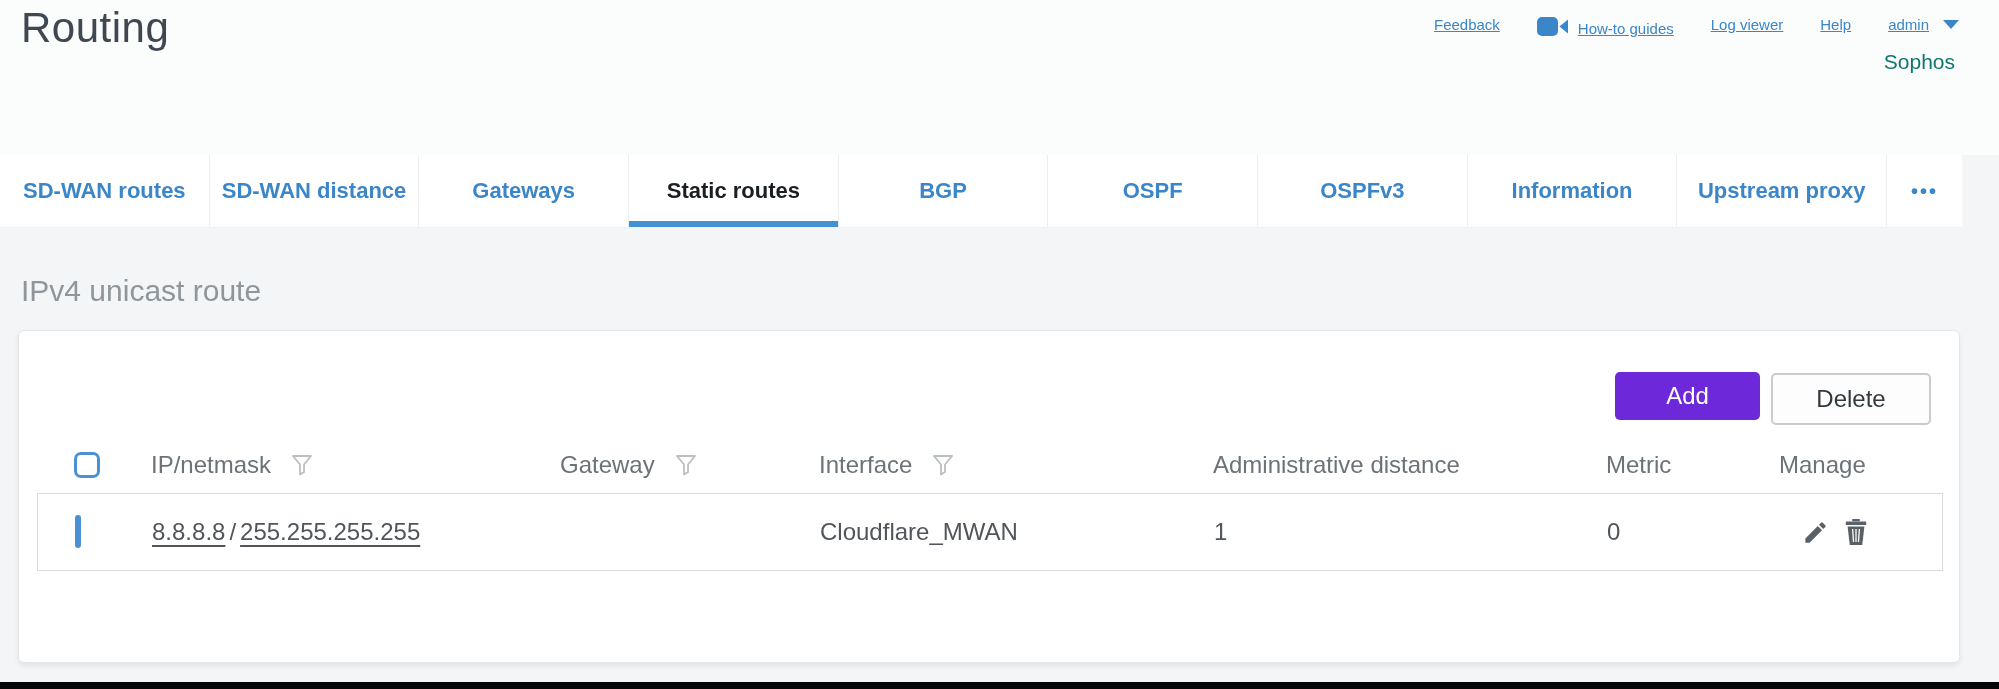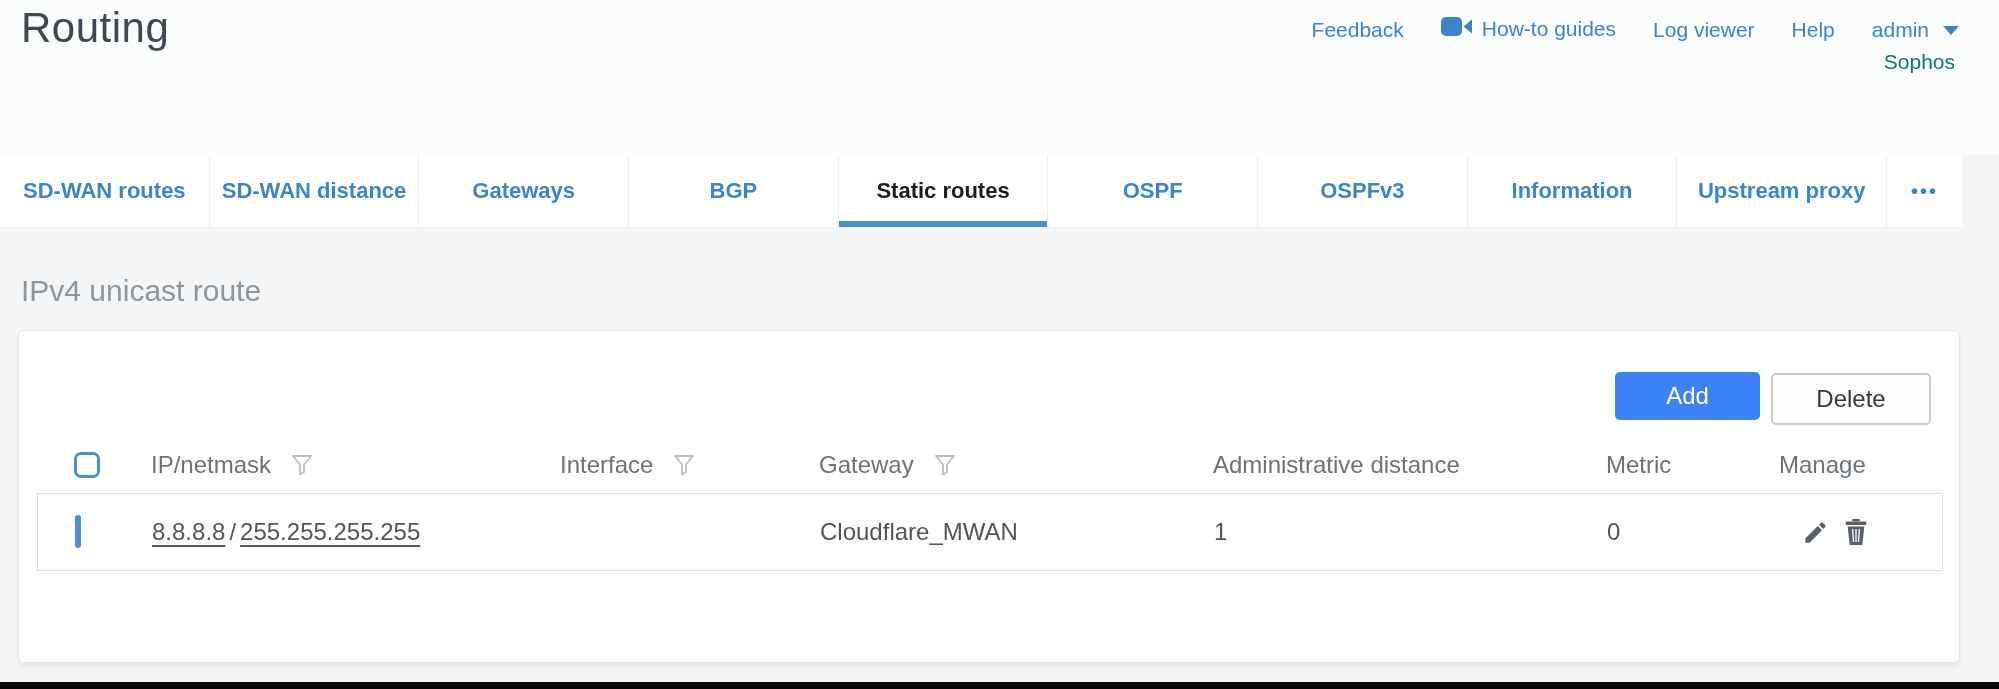--- a/index.html
+++ b/index.html
@@ -14,22 +14,22 @@
   .screen { position:absolute; inset:0; }
 
   
   .header { position:absolute; left:0; top:0; width:1999px; height:155px; background:#fbfcfc; }
   .page-title {
     position:absolute; left:21px; top:4px;
     font-size:42px; font-weight:400; color:#3f4850; letter-spacing:.5px;
   }
   .topnav {
     position:absolute; top:16px; right:40px;
-    display:flex; align-items:flex-end; gap:37px;
-    font-size:21px; color:#3a86c8; font-weight:500;
+    display:flex; align-items:flex-start; gap:37px;
+    font-size:15px; color:#3a86c8; font-weight:500;text-decoration:underline;
   }
   .topnav .navlink { cursor:pointer; display:flex; align-items:center; gap:10px; white-space:nowrap; }
   .caret-down {
     width:0; height:0; display:inline-block; margin-left:4px;
     border-left:8px solid transparent; border-right:8px solid transparent;
     border-top:9px solid #3a86c8;
   }
   .brand {
     position:absolute; top:50px; right:44px;
     font-size:21px; color:#0f766e; font-weight:400;
@@ -62,21 +62,21 @@
     background:#ffffff; border:1px solid #e3e5e7; border-radius:6px;
     box-shadow:0 3px 5px rgba(0,0,0,.07);
   }
   .btn {
     position:absolute; display:flex; align-items:center; justify-content:center;
     font-size:24px; border-radius:5px; cursor:pointer;
     font-family:"Liberation Sans", sans-serif;
   }
   .btn-add {
     left:1596px; top:41px; width:145px; height:48px;
-    background:#3b82f6; color:#ffffff; border:none; font-weight:500;
+    background:#6d28d9; color:#ffffff; border:none; font-weight:500;
   }
   .btn-delete {
     left:1752px; top:42px; width:160px; height:52px;
     background:#fdfdfd; color:#33383d; border:2px solid #c9cbcd; font-weight:400;
   }
 
   .tgrid {
     display:grid;
     grid-template-columns:114px 409px 259px 394px 393px 173px 164px;
     align-items:center;
@@ -139,26 +139,26 @@
   <div class="tabbar">
     <div class="tab">
         <span>SD-WAN routes</span>
       </div>
     <div class="tab">
         <span>SD-WAN distance</span>
       </div>
     <div class="tab">
         <span>Gateways</span>
       </div>
-    <div class="tab">
-        <span>BGP</span>
-      </div>
     <div class="tab active">
         <span>Static routes</span>
         <span class="tab-underline"></span>
+      </div>
+    <div class="tab">
+        <span>BGP</span>
       </div>
     <div class="tab">
         <span>OSPF</span>
       </div>
     <div class="tab">
         <span>OSPFv3</span>
       </div>
     <div class="tab">
         <span>Information</span>
       </div>
@@ -182,29 +182,29 @@
       </div>
       <div class="th">
         <span>IP/netmask</span>
         <span class="filter-icon">
           <svg width="22" height="22" viewBox="0 0 22 22" fill="none" stroke="#b9bfc3" stroke-width="1.8" stroke-linejoin="round">
               <path d="M2 2 H20 L13 10.5 V18 L9 20.5 V10.5 Z"></path>
             </svg>
         </span>
       </div>
       <div class="th">
-        <span>Interface</span>
+        <span>Gateway</span>
         <span class="filter-icon">
           <svg width="22" height="22" viewBox="0 0 22 22" fill="none" stroke="#b9bfc3" stroke-width="1.8" stroke-linejoin="round">
               <path d="M2 2 H20 L13 10.5 V18 L9 20.5 V10.5 Z"></path>
             </svg>
         </span>
       </div>
       <div class="th">
-        <span>Gateway</span>
+        <span>Interface</span>
         <span class="filter-icon">
           <svg width="22" height="22" viewBox="0 0 22 22" fill="none" stroke="#b9bfc3" stroke-width="1.8" stroke-linejoin="round">
               <path d="M2 2 H20 L13 10.5 V18 L9 20.5 V10.5 Z"></path>
             </svg>
         </span>
       </div>
       <div class="th">
         <span>Administrative distance</span>
       </div>
       <div class="th">

